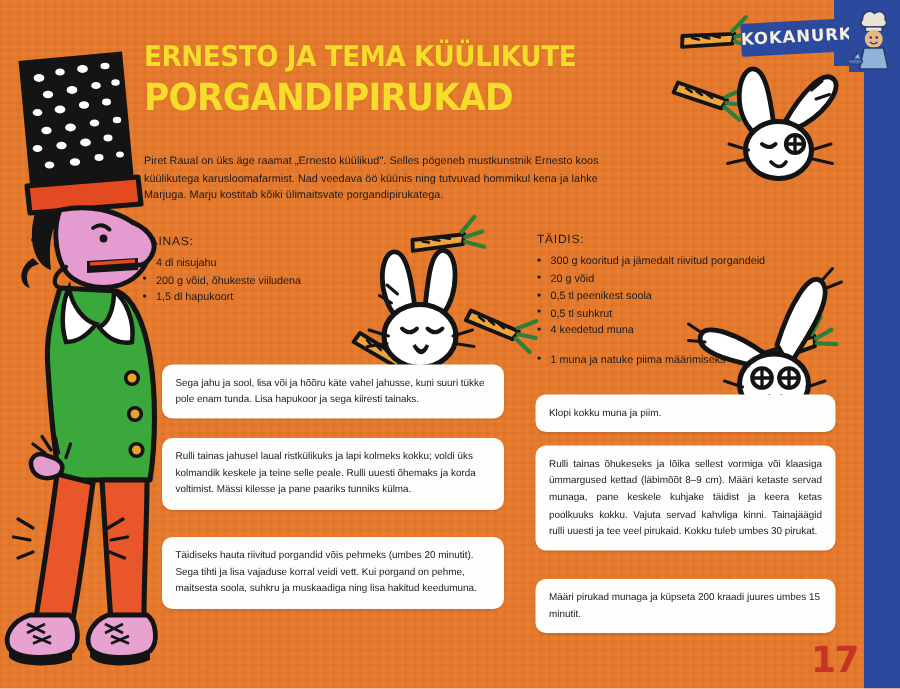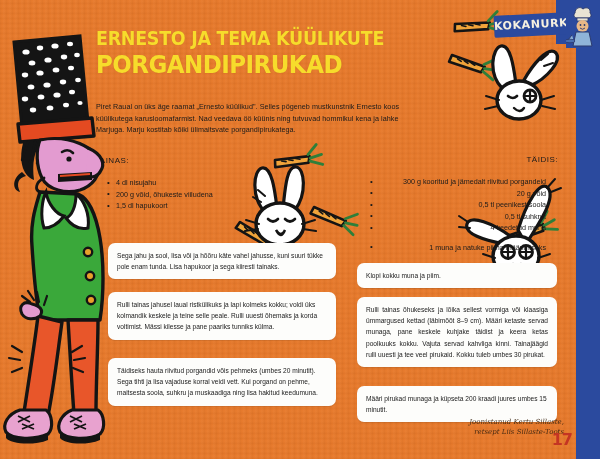--- a/index.html
+++ b/index.html
@@ -139,25 +139,25 @@
     padding-left: 9px;
     margin: 0;
   }
   .ing li::before {
     content: "\2022";
     position: absolute;
     left: 0;
     top: -0.5px;
     font-size: 8px;
   }
-  .ing ul { margin: 12px; padding: 0; }
+  .ing ul { margin: 0; padding: 0; }
   .ing li.gap { margin-top: 8px; }
 
   #ing-tainas { left: 95px; top: 156px; width: 170px; }
-  #ing-taidis { left: 358px; top: 155px; width: 200px; text-align: right; }
+  #ing-taidis { left: 358px; top: 155px; width: 200px; }
 
   
   .box {
     position: absolute;
     background: #fdfdfb;
     border-radius: 7px;
     color: #1a1a1a;
     font-size: 6.6px;
     line-height: 11.2px;
     padding: 7px 9px 7px 9px;
@@ -188,21 +188,21 @@
   }
 
   
   .page-number {
     position: absolute;
     right: 28px;
     bottom: 8px;
     color: #c43523;
     font-family: "DejaVu Sans", sans-serif;
     font-weight: bold;
-    font-size: 16px;
+    font-size: 24px;
     line-height: 22px;
     letter-spacing: -1px;
     z-index: 8;
   }
 
   
   .art {
     position: absolute;
     left: 0; top: 0;
     width: 600px; height: 459px;
@@ -404,20 +404,16 @@
     </ul>
   </div>
 
   <div class="box" id="box-l1">Sega jahu ja sool, lisa või ja hõõru käte vahel jahusse, kuni suuri tükke pole enam tunda. Lisa hapukoor ja sega kiiresti tainaks.</div>
   <div class="box" id="box-l2">Rulli tainas jahusel laual ristkülikuks ja lapi kolmeks kokku; voldi üks kolmandik keskele ja teine selle peale. Rulli uuesti õhemaks ja korda voltimist. Mässi kilesse ja pane paariks tunniks külma.</div>
   <div class="box" id="box-l3">Täidiseks hauta riivitud porgandid võis pehmeks (umbes 20 minutit). Sega tihti ja lisa vajaduse korral veidi vett. Kui porgand on pehme, maitsesta soola, suhkru ja muskaadiga ning lisa hakitud keedumuna.</div>
   <div class="box" id="box-r1">Klopi kokku muna ja piim.</div>
   <div class="box" id="box-r2">Rulli tainas õhukeseks ja lõika sellest vormiga või klaasiga ümmargused kettad (läbimõõt 8–9 cm). Määri ketaste servad munaga, pane keskele kuhjake täidist ja keera ketas poolkuuks kokku. Vajuta servad kahvliga kinni. Tainajäägid rulli uuesti ja tee veel pirukaid. Kokku tuleb umbes 30 pirukat.</div>
   <div class="box" id="box-r3">Määri pirukad munaga ja küpseta 200 kraadi juures umbes 15 minutit.</div>
 
-  <div class="signature">
-    <div>Joonistanud Kertu Sillaste,</div>
-    <div>retsept Liis Sillaste-Toots</div>
-  </div>
 
   <div class="page-number">17</div>
 
 </div>
 
 </body></html>

